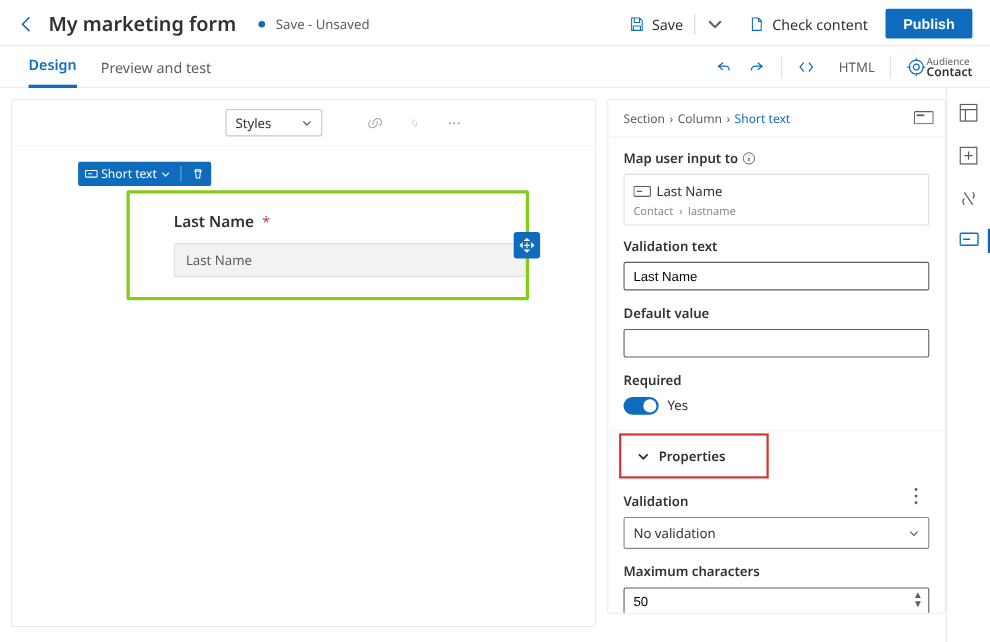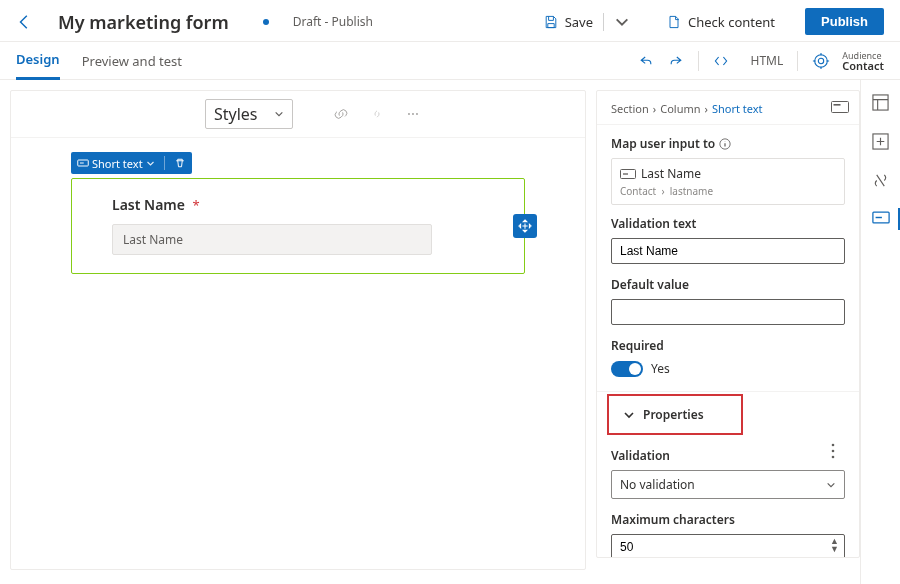--- a/index.html
+++ b/index.html
@@ -14,21 +14,21 @@
     width: 900px; height: 584px;
     display: flex; flex-direction: column;
     overflow: hidden;
     position: relative;
   }
   
   .header {
     display: flex; align-items: center;
     padding: 8px 16px 6px 16px;
     border-bottom: 1px solid #edebe9;
-    gap: 24px;
+    gap: 10px;
   }
   .back-arrow { color:#0f6cbd; display:flex; align-items:center; cursor:pointer; }
   .title { font-size: 18px; font-weight: 600; }
   .dot { width:6px;height:6px;border-radius:50%;background:#0f6cbd; margin-left:10px;}
   .draft { color:#605e5c; font-size:12px; }
   .header-spacer{flex:1;}
   .hdr-action { display:flex; align-items:center; gap:6px; font-size:13px; color:#323130; padding:4px 6px; cursor:pointer; }
   .hdr-action svg{width:16px;height:16px;}
   .save-split{display:flex;align-items:center;justify-content:space-between;}
   .vline{width:1px;height:18px;background:#d1d1d1;margin:0 4px;}
@@ -38,86 +38,86 @@
     border-radius:2px; cursor:pointer;
   }
   
   .tabstrip {
     display:flex; align-items:center;
     padding: 0 16px;
     border-bottom:1px solid #edebe9;
     height:38px; gap:22px;
   }
   .tab { font-size:13px; color:#605e5c; cursor:pointer; padding:9px 0; }
-  .tab.active{ color:#0f6cbd; border-bottom:3px solid #0f6cbd; font-weight:600;}
+  .tab.active{ color:#0f6cbd; border-bottom:3px solid #0f6cbd; font-weight:600;margin-left:10px;}
   .tab-right{margin-left:auto;display:flex;align-items:center;gap:14px;}
   .icon-btn{display:flex;align-items:center;color:#605e5c;cursor:pointer;}
   .icon-btn svg{width:16px;height:16px;}
   .icon-btn.blue{color:#0f6cbd;}
   .tab-divider{width:1px;height:20px;background:#e1dfdd;}
   .html-label{font-size:12px;color:#605e5c;margin-left:2px;}
-  .aud-wrap{display:flex;align-items:center;gap:12px;}
+  .aud-wrap{display:flex;align-items:center;gap:0;}
   .aud-text{display:flex;flex-direction:column;line-height:1;}
   .aud-text span:first-child{font-size:9px;color:#605e5c;}
   .aud-text span:last-child{font-size:11px;font-weight:600;color:#323130;}
   
   .body{flex:1;display:flex;overflow:hidden;}
   
   .canvas-col{flex:1;padding:10px;overflow:auto;}
   .canvas-frame{
     border:1px solid #edebe9;border-radius:2px;
     min-height:480px;position:relative;
   }
   .canvas-toolbar{
     display:flex;align-items:center;
     padding:8px 8px;gap:16px;
     border-bottom:1px solid #f3f2f1;
   }
   .tb-left-spacer{width:170px;}
   .styles-dd{
     border:1px solid #c8c6c4;border-radius:2px;
-    padding:3px 8px;width:88px;font-size:16px;
+    padding:3px 8px;width:88px;font-size:12px;
     display:flex;align-items:center;justify-content:space-between;
     cursor:pointer;background:#fff;color:#323130;
   }
   .tb-iconset{display:flex;gap:20px;margin-left:24px;color:#a19f9d;}
   .tb-iconset .icon-btn{color:#a19f9d;}
   .field-block{
     margin:40px 60px 0 60px;
     position:relative;
   }
   .chip-row{
     position:absolute;top:-26px;left:0;
     background:#0f6cbd;color:#fff;
     display:flex;align-items:center;height:22px;
     border-radius:2px;font-size:11px;
   }
   .chip-main{display:flex;align-items:center;gap:3px;padding:0 6px 0 6px;cursor:pointer;}
   .chip-chev{opacity:.85;}
   .chip-sep{width:1px;height:14px;background:rgba(255,255,255,.4);margin:0 3px;}
   .chip-del{padding:0 6px;cursor:pointer;display:flex;align-items:center;}
   .field-box{
-    border:1px solid #84cc16;padding:16px 40px 18px 40px;
-    position:relative;border-radius:2px;
+    border:3px solid #84cc16;padding:16px 40px 18px 40px;
+    position:relative;border-radius:2px;margin-left:44px;
   }
   .field-box .lbl{font-weight:600;font-size:14px;}
   .req{color:#d13438;margin-left:4px;}
   .inp{
     margin-top:10px;background:#f3f2f1;border:1px solid #e1dfdd;
     padding:6px 10px;font-size:12px;color:#605e5c;width:320px;border-radius:2px;
   }
   .field-move{
     position:absolute;right:-13px;top:50%;transform:translateY(-50%);
     width:24px;height:24px;background:#0f6cbd;border-radius:3px;
     display:flex;align-items:center;justify-content:center;color:#fff;
     cursor:grab;
   }
   
   .sidepanel{
-    width:264px;border:1px solid #edebe9;border-radius:2px;
+    width:308px;border:1px solid #edebe9;border-radius:2px;
     margin:10px 0 26px 0;overflow:auto;font-size:12px;
   }
   .sp-head{padding:10px 14px 8px 14px;border-bottom:1px solid #f3f2f1;position:relative;}
   .crumbs{color:#605e5c;font-size:11px;display:flex;gap:4px;align-items:center;}
   .crumbs .cur{color:#0f6cbd;}
   .sp-title{font-size:16px;font-weight:600;margin-top:6px;}
   .sp-head-icon{position:absolute;right:10px;top:10px;color:#605e5c;}
   .sp-sec{padding:10px 14px;}
   .seclabel{font-size:12px;font-weight:600;margin-bottom:6px;display:flex;align-items:center;gap:4px;}
   .map-box{
@@ -161,21 +161,21 @@
 <div class="app">
 
 <div class="header">
   <div class="back-arrow">
     <svg viewBox="0 0 20 20" width="18" height="18">
           <path d="M12 3l-7 7 7 7" fill="none" stroke="currentColor" stroke-width="1.6"></path>
         </svg>
   </div>
   <span class="title">My marketing form</span>
   <span class="dot"></span>
-  <span class="draft">Draft - Publish</span>
+  <span class="draft">Save - Unsaved</span>
   <div class="header-spacer"></div>
   <div class="save-split">
     <div class="hdr-action">
       <svg viewBox="0 0 20 20" style="color:#0f6cbd">
             <path d="M4 3h9l3 3v11H4z M7 3v5h6V3 M6 12h8v5H6z" fill="none" stroke="currentColor" stroke-width="1.2"></path>
           </svg>
       <span>Save</span>
     </div>
     <div class="vline"></div>
     <div class="hdr-action">

